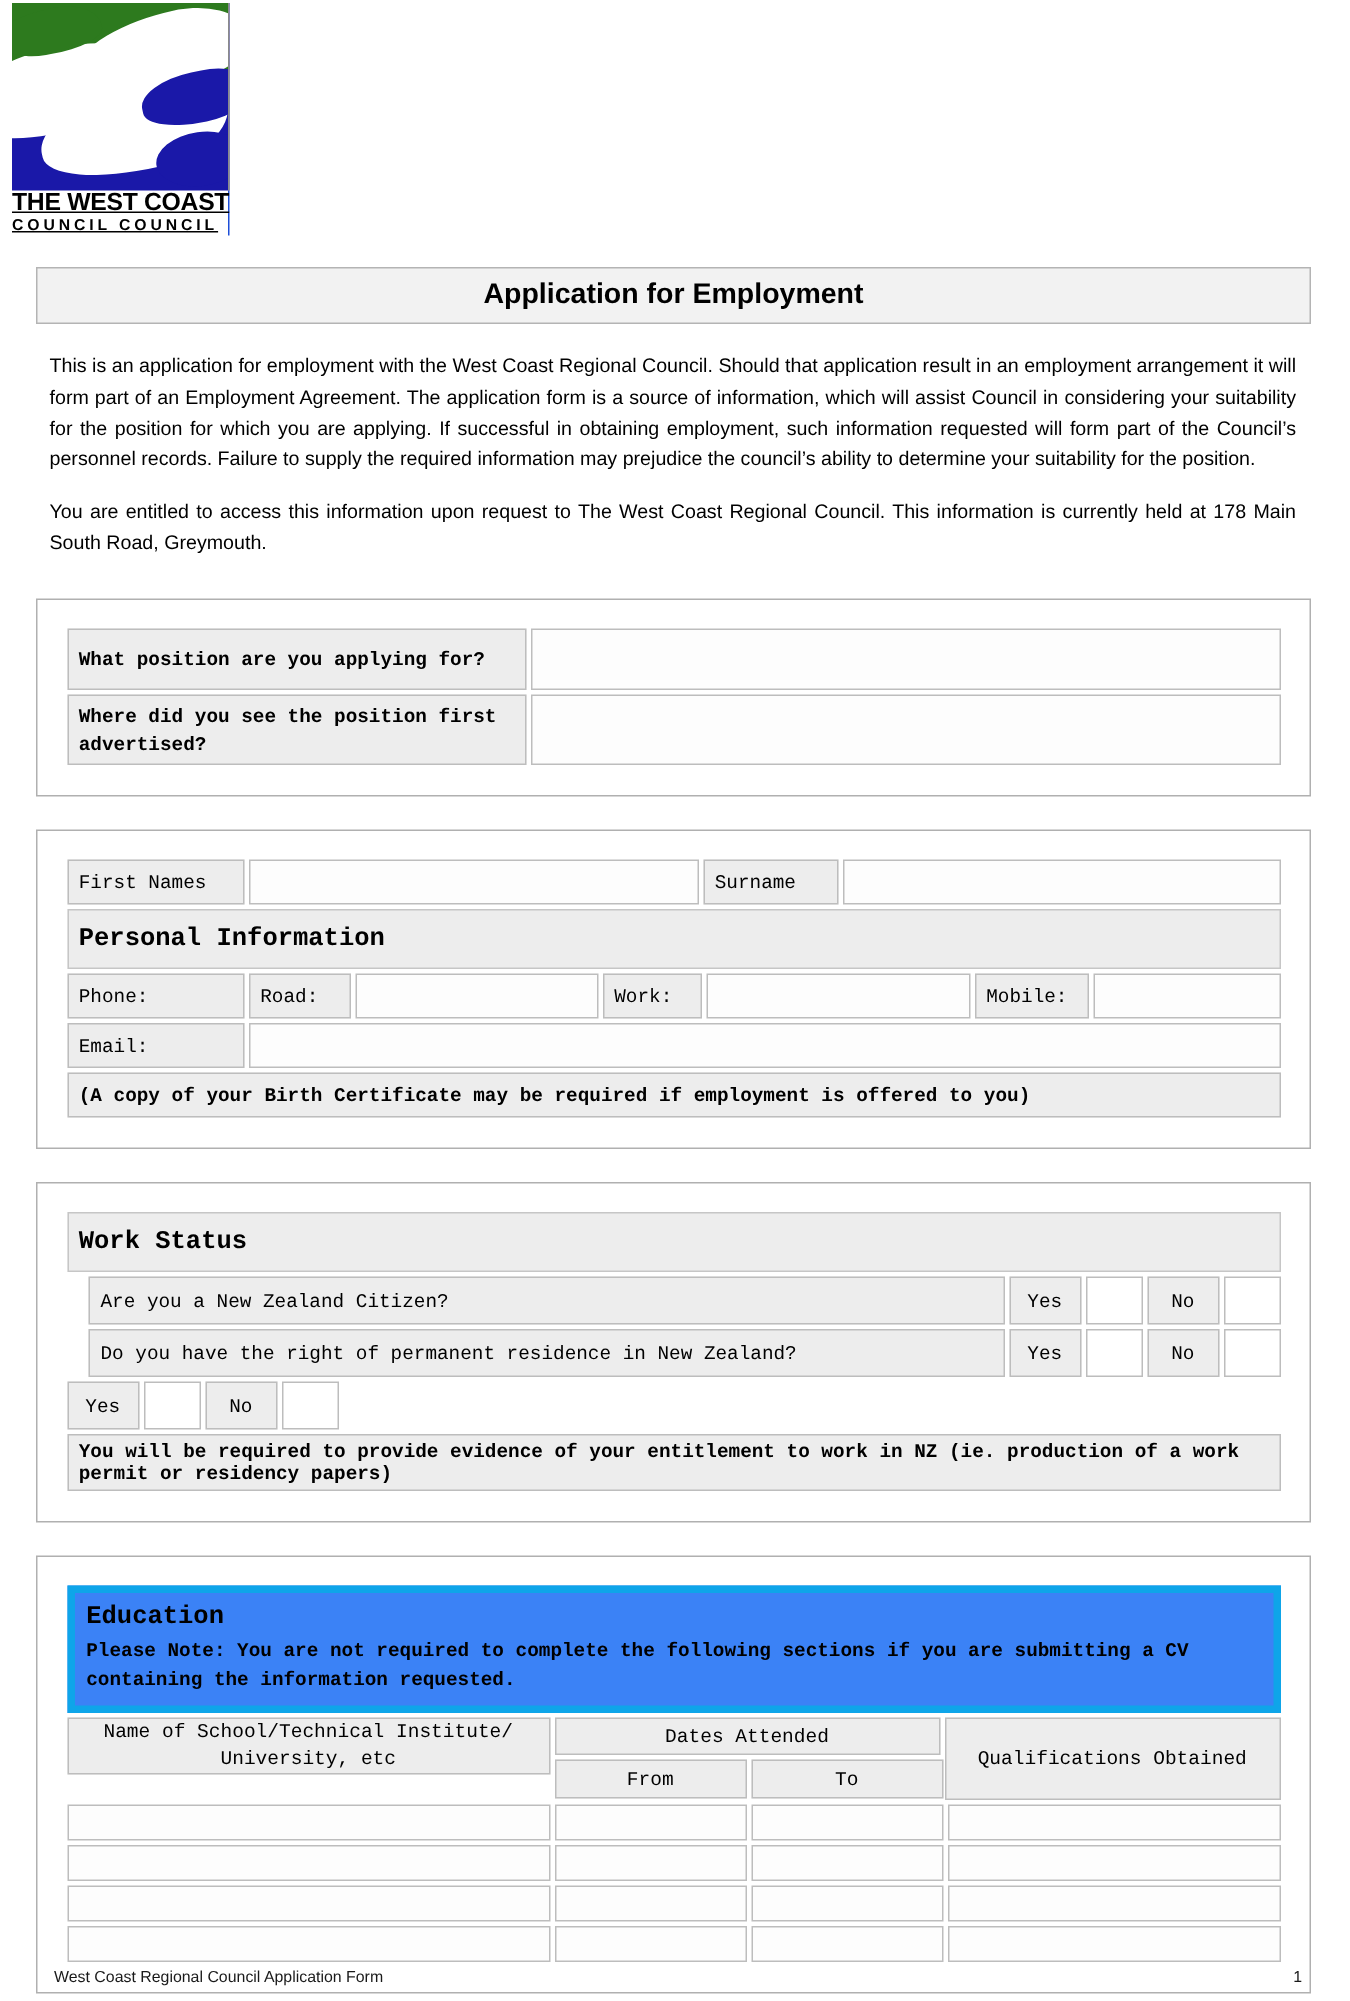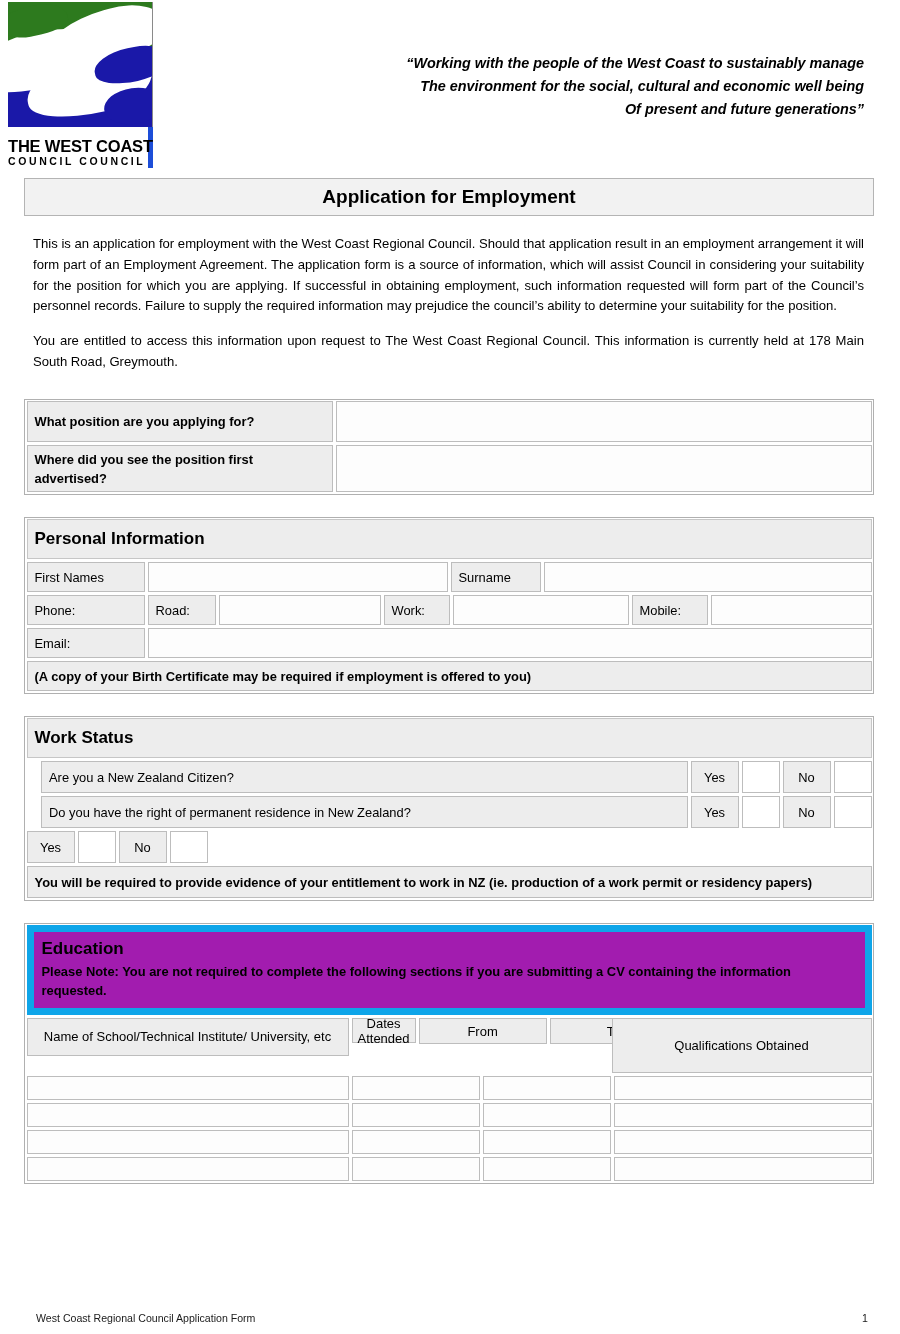--- a/index.html
+++ b/index.html
@@ -81,22 +81,23 @@
   }
   .w6 {
     left: 96px; top: 86px;
     width: 60px; height: 36px;
     background: #1a18a8;
     border-radius: 50%;
     transform: rotate(-8deg);
   }
   .logo-caption {
     width: 145px;
-    border-right: 5px solid #1d4ed8;
-    padding-top: 11px;
+    border-right: 1px solid #1d4ed8;
+    padding-top: 0;
+    text-decoration: underline;
   }
   .logo-caption .l1 {
     font-family: "Liberation Sans", sans-serif;
     font-size: 16.5px;
     font-weight: bold;
     letter-spacing: -0.2px;
     line-height: 17px;
     white-space: nowrap;
   }
   .logo-caption .l2 {
@@ -143,21 +144,22 @@
     font-size: 13.1px;
     line-height: 20.8px;
     text-align: justify;
   }
 
   
   .sect {
     margin: 0 26px 0 24px;
     border: 1px solid #b0b0b0;
     background: #ffffff;
-    padding: 0;
+    padding: 18px;
+    font-family: Liberation Mono, monospace;
   }
   .row { display: flex; }
   .cell {
     border: 1px solid #bdbdbd;
     margin: 1.5px;
     min-height: 30px;
     display: flex;
     align-items: center;
     padding: 3px 7px;
     font-size: 12.9px;
@@ -211,41 +213,41 @@
   .workstatus { margin-top: 22px; }
   .workstatus .q { flex: 1 1 auto; margin-left: 16px; }
   .workstatus .yn { width: 48px; flex: 0 0 48px; justify-content: center; }
   .workstatus .box { width: 38px; flex: 0 0 38px; background: #ffffff; }
   .workstatus .cell { min-height: 32px; }
   .workstatus .hdr { min-height: 40px; }
 
   
   .education { margin-top: 22px; }
   .education .edu-head {
-    background: #a21caf;
-    border: 7px solid #0ea5e9;
+    background: #3b82f6;
+    border: 5px solid #0ea5e9;
     margin: 1.5px;
     padding: 7px 8px 8px 8px;
   }
   .education .edu-head .h {
     font-size: 17px;
     font-weight: bold;
     margin-bottom: 4px;
   }
   .education .edu-head .n {
     font-size: 12.9px;
     font-weight: bold;
     line-height: 18.5px;
   }
   .education .c-name { width: 322px; flex: 0 0 322px; }
   .education .c-from { width: 128px; flex: 0 0 128px; }
   .education .c-to { width: 128px; flex: 0 0 128px; }
   .education .c-qual { flex: 1 1 auto; }
   .education .c-dates { width: 260px; flex: 0 0 260px; }
-  .colstack { display: flex; }
+  .colstack { display: flex; flex-direction: column; }
   .education .hdrcell {
     background: #ededed;
     border: 1px solid #bdbdbd;
     margin: 1.5px;
     display: flex;
     align-items: center;
     justify-content: center;
     text-align: center;
     font-size: 13px;
     padding: 3px 5px;
@@ -282,25 +284,20 @@
       <div class="logo-wave w4"></div>
       <div class="logo-wave w5"></div>
       <div class="logo-wave w6"></div>
     </div>
     <div class="logo-caption">
       <div class="l1">THE WEST COAST</div>
       <div class="l2">COUNCIL COUNCIL</div>
     </div>
   </div>
 
-  <div class="tagline">
-    <div>“Working with the people of the West Coast to sustainably manage</div>
-    <div>The environment for the social, cultural and economic well being</div>
-    <div>Of present and future generations”</div>
-  </div>
 </div>
 
 <div class="title-bar">
   <div class="t">Application for Employment</div>
 </div>
 
 <div class="intro">
   <p>This is an application for employment with the West Coast Regional Council.  Should that application result in an employment arrangement it will form part of an Employment Agreement.  The application form is a source of information, which will assist Council in considering your suitability for the position for which you are applying.  If successful in obtaining employment, such information requested will form part of the Council’s personnel records.  Failure to supply the required information may prejudice the council’s ability to determine your suitability for the position.</p>
   <p>You are entitled to access this information upon request to The West Coast Regional Council.  This information is currently held at 178 Main South Road, Greymouth.</p>
 </div>
@@ -311,27 +308,27 @@
     <div class="cell inp grow"></div>
   </div>
   <div class="row r2">
     <div class="cell lbl b">Where did you see the position first advertised?</div>
     <div class="cell inp grow"></div>
   </div>
 </div>
 
 <div class="sect personal">
   <div class="row">
-    <div class="cell hdr grow">Personal Information</div>
-  </div>
-  <div class="row">
     <div class="cell lbl c-first">First Names</div>
     <div class="cell inp c-firstv"></div>
     <div class="cell lbl c-sur">Surname</div>
     <div class="cell inp grow"></div>
+  </div>
+  <div class="row">
+    <div class="cell hdr grow">Personal Information</div>
   </div>
   <div class="row">
     <div class="cell lbl c-ph">Phone:</div>
     <div class="cell lbl c-home">Road:</div>
     <div class="cell inp c-homev"></div>
     <div class="cell lbl c-work">Work:</div>
     <div class="cell inp c-workv"></div>
     <div class="cell lbl c-mob">Mobile:</div>
     <div class="cell inp grow"></div>
   </div>

